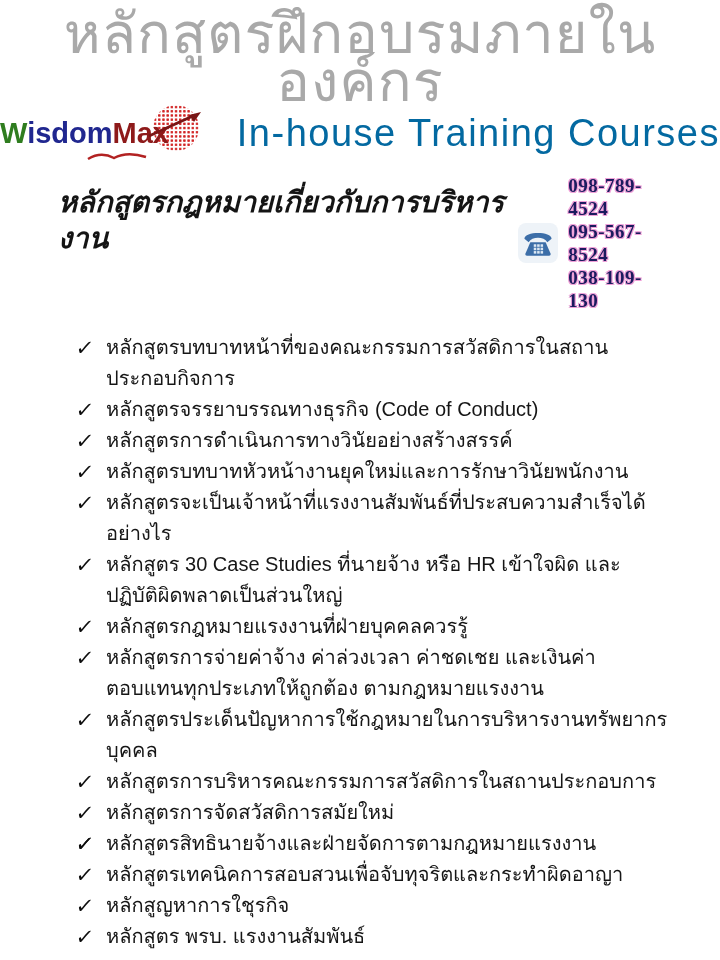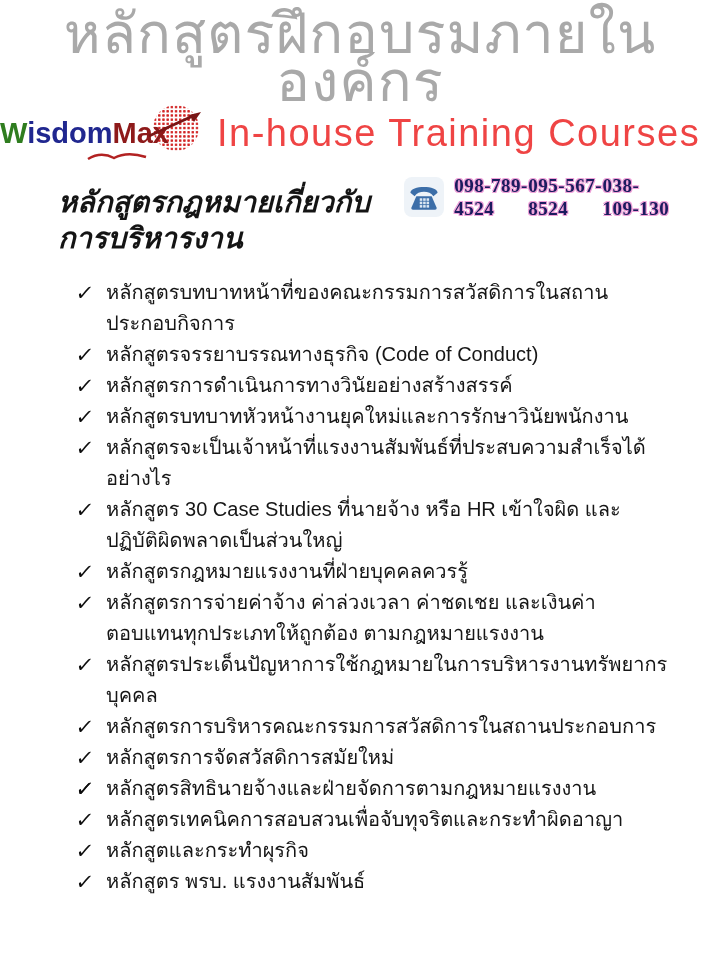--- a/index.html
+++ b/index.html
@@ -9,50 +9,50 @@
     background:#ffffff; overflow:hidden;
     font-family:"Liberation Sans","DejaVu Sans",sans-serif;
   }
 
   
   .brand-title {
     padding-top:10px; text-align:center;
     font-size:56px; line-height:48px; color:#a9a9a9; letter-spacing:1px;
   }
   .brand-row {
-    display:flex; align-items:center; justify-content:flex-start;
+    display:flex; align-items:center; justify-content:space-between;
     gap:18px; height:50px; margin-top:2px;
   }
   .logo { position:relative; font-weight:bold; font-size:29px; white-space:nowrap; padding-right:30px; }
   .logo .globe {
     position:absolute; width:46px; height:46px; right:0px; top:-12px; z-index:0;
     border-radius:50%;
     background-image:radial-gradient(#d22525 1.1px, transparent 1.45px);
     background-size:4.2px 4.2px;
   }
   .logo .parts { position:relative; z-index:1; }
   .logo-w     { color:#2f7d1f; }
   .logo-isdom { color:#20278f; }
   .logo-max   { color:#8e1a1a; }
   .logo .arrow  { position:absolute; right:-8px; top:-14px; z-index:2; }
   .logo .swoosh { position:absolute; left:86px; bottom:-11px; z-index:2; }
-  .subtitle { font-size:38px; color:#ef4444; letter-spacing:1.5px; white-space:nowrap; }
+  .subtitle { font-size:38px; color:#0369a1; letter-spacing:1.5px; white-space:nowrap; }
 
   
   .section-head { display:flex; align-items:flex-start; margin:16px 50px 0 58px; }
   .section-title {
     font-size:29px; font-weight:bold; color:#141414;
     line-height:1.25; margin:10px 0 0 0;font-style:italic;
   }
   .phone-block { margin-left:auto; display:flex; align-items:center; gap:10px; }
   .phone-icon-wrap {
     width:40px; height:40px; border-radius:8px; background:#eef3f8;
     display:flex; align-items:center; justify-content:center; flex:none;
   }
-  .phone-numbers { display:flex; flex-direction:row; }
+  .phone-numbers { display:flex; flex-direction:column; }
   .phone-number {
     font-family:"Liberation Serif","DejaVu Serif",serif; font-weight:bold;
     font-size:19px; line-height:23px; letter-spacing:0.5px; color:#1b1b5e;
     text-shadow:1px 1px 0 #efa0d8, -1px -1px 0 #efa0d8,
                 1px -1px 0 #efa0d8, -1px 1px 0 #efa0d8;
   }
 
   
   .course-list { list-style:none; margin:20px 0 0 0; padding:0 0 0 76px; width:596px; }
   .course-item {
@@ -125,17 +125,17 @@
       <li class="course-item"><span class="check">✓</span><span>หลักสูตรจะเป็นเจ้าหน้าที่แรงงานสัมพันธ์ที่ประสบความสำเร็จได้อย่างไร</span></li>
       <li class="course-item"><span class="check">✓</span><span>หลักสูตร 30 Case Studies ที่นายจ้าง หรือ HR เข้าใจผิด และปฏิบัติผิดพลาดเป็นส่วนใหญ่</span></li>
       <li class="course-item"><span class="check">✓</span><span>หลักสูตรกฎหมายแรงงานที่ฝ่ายบุคคลควรรู้</span></li>
       <li class="course-item"><span class="check">✓</span><span>หลักสูตรการจ่ายค่าจ้าง ค่าล่วงเวลา ค่าชดเชย และเงินค่าตอบแทนทุกประเภทให้ถูกต้อง ตามกฎหมายแรงงาน</span></li>
       <li class="course-item"><span class="check">✓</span><span>หลักสูตรประเด็นปัญหาการใช้กฎหมายในการบริหารงานทรัพยากรบุคคล</span></li>
       <li class="course-item"><span class="check">✓</span><span>หลักสูตรการบริหารคณะกรรมการสวัสดิการในสถานประกอบการ</span></li>
       <li class="course-item"><span class="check">✓</span><span>หลักสูตรการจัดสวัสดิการสมัยใหม่</span></li>
       <li class="course-item"><span class="check">✓</span></li>
       <li class="course-item"><span class="check">✓</span><span>หลักสูตรสิทธินายจ้างและฝ่ายจัดการตามกฎหมายแรงงาน</span></li>
       <li class="course-item"><span class="check">✓</span><span>หลักสูตรเทคนิคการสอบสวนเพื่อจับทุจริตและกระทำผิดอาญา</span></li>
-      <li class="course-item"><span class="check">✓</span><span>หลักสูตและกระทำผุรกิจ</span></li>
+      <li class="course-item"><span class="check">✓</span><span>หลักสูญหาการใชุรกิจ</span></li>
       <li class="course-item"><span class="check">✓</span><span>หลักสูตร พรบ. แรงงานสัมพันธ์</span></li>
     </ul>
 
 </div>
 
 </body></html>

